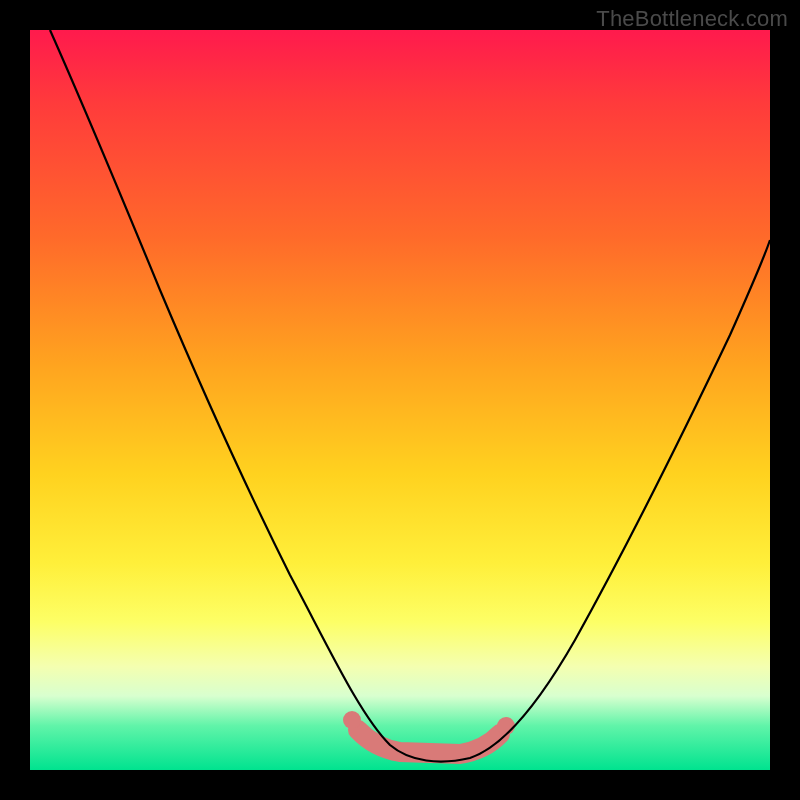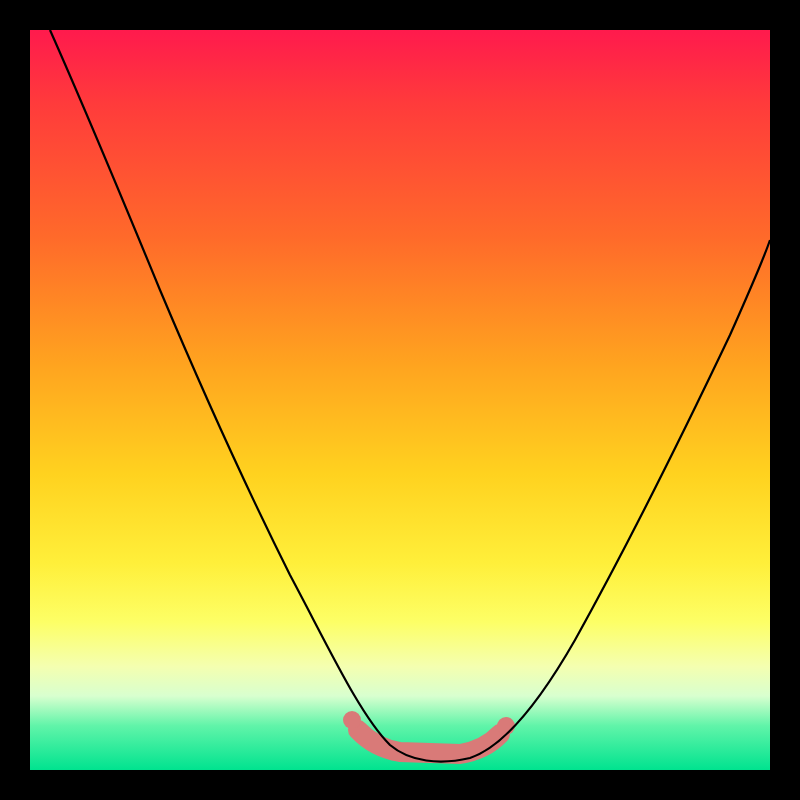--- a/index.html
+++ b/index.html
@@ -64,20 +64,21 @@
     stroke: #000;
     stroke-width: 2.2;
     fill: none;
   }
 </style>
 </head>
 <body>
 
 <div class="frame">
 
+  <div class="watermark">TheBottleneck.com</div>
 
   <div class="plot">
 
     <svg class="curve" viewBox="0 0 740 740" preserveAspectRatio="none">
 
       <path class="pink-stroke" d="M 328 700
                Q 345 718 370 722
                L 430 724
                Q 455 720 470 704"></path>
       <circle cx="322" cy="690" r="9" fill="#d97a78"></circle>

